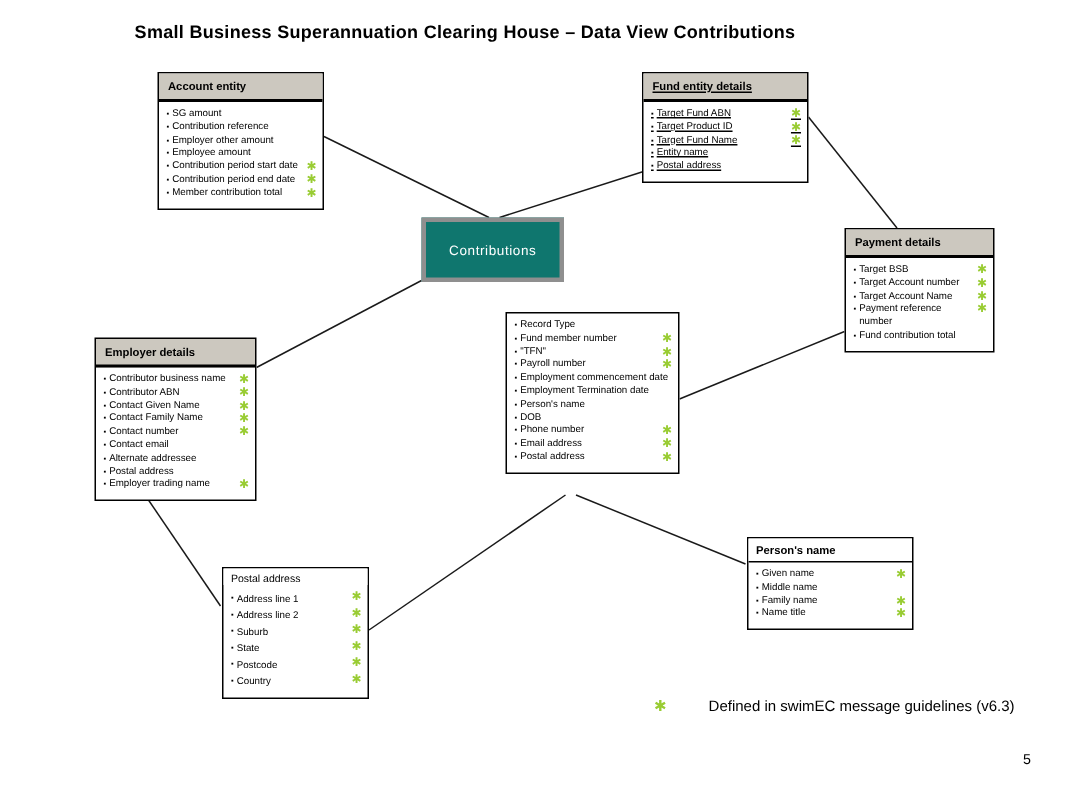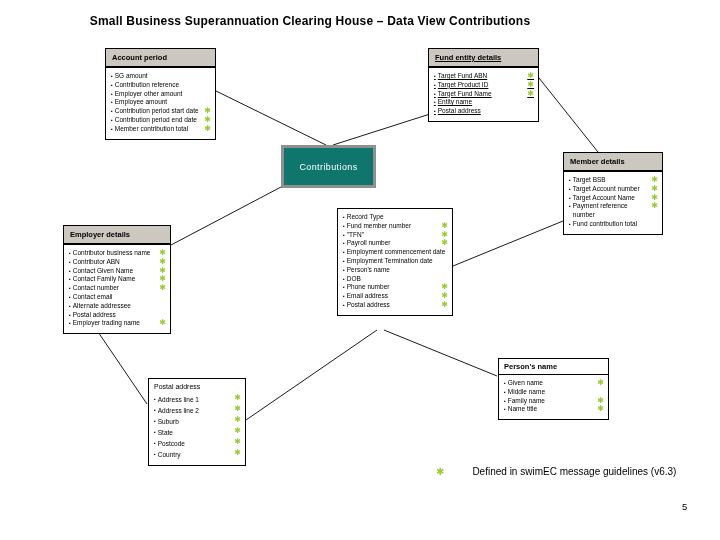--- a/index.html
+++ b/index.html
@@ -54,21 +54,21 @@
     <line x1="281" y1="187" x2="171" y2="245"></line>
     <line x1="563" y1="221" x2="453" y2="266"></line>
     <line x1="377" y1="330" x2="246" y2="420"></line>
     <line x1="384" y1="330" x2="497" y2="376"></line>
     <line x1="94" y1="326" x2="147" y2="404"></line>
   </svg>
 
 <div class="slide-title">Small Business Superannuation Clearing House – Data View Contributions</div>
 
 <div class="box" style="left:105px;top:48px;width:111px;">
-  <div class="box-header">Account period</div>
+  <div class="box-header">Account entity</div>
   <ul>
       <li>
         <span class="lbl">SG amount</span>
       </li>
       <li>
         <span class="lbl">Contribution reference</span>
       </li>
       <li>
         <span class="lbl">Employer other amount</span>
       </li>
@@ -110,21 +110,21 @@
       </li>
       <li>
         <span class="lbl">Postal address</span>
       </li>
     </ul>
 </div>
 
 <div class="center-node">Contributions</div>
 
 <div class="box" style="left:563px;top:152px;width:100px;">
-  <div class="box-header">Member details</div>
+  <div class="box-header">Payment details</div>
   <ul>
       <li>
         <span class="lbl">Target BSB</span>
         <span class="marker">✱</span>
       </li>
       <li>
         <span class="lbl">Target Account number</span>
         <span class="marker">✱</span>
       </li>
       <li>

